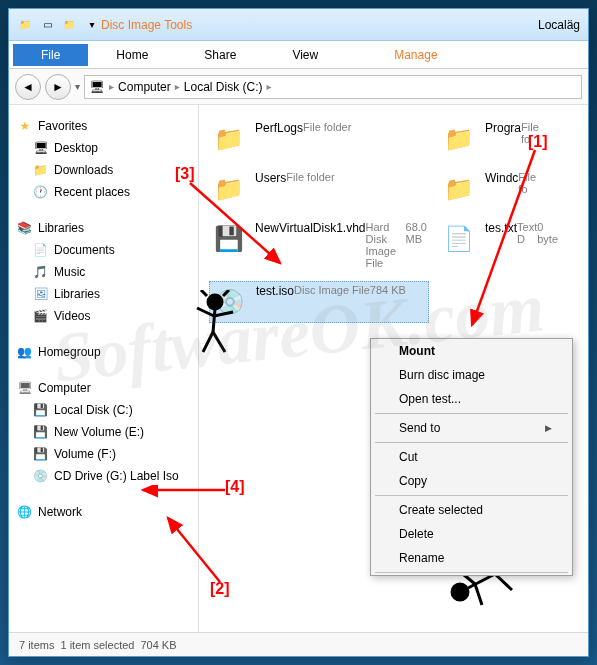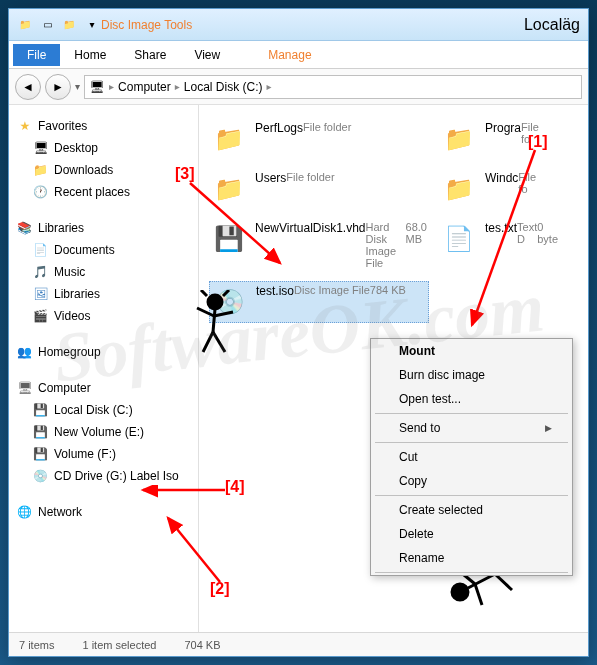--- a/index.html
+++ b/index.html
@@ -2,23 +2,23 @@
 <html><head>
 <meta charset="utf-8">
 <style>
 * { margin: 0; padding: 0; box-sizing: border-box; font-family: "Segoe UI", Tahoma, sans-serif; }
 body { width: 597px; height: 665px; background: linear-gradient(to bottom, #0a3a5a, #1a5a8a); position: relative; overflow: hidden; }
 .window { position: absolute; top: 8px; left: 8px; right: 8px; bottom: 8px; background: #fff; border: 1px solid #5a9acc; box-shadow: 0 4px 20px rgba(0,0,0,0.3); display: flex; flex-direction: column; }
 .titlebar { height: 32px; background: linear-gradient(to bottom, #e0f0ff, #c8e4f8); display: flex; align-items: center; padding: 0 8px; border-bottom: 1px solid #a0c8e8; }
 .titlebar-icons { display: flex; gap: 4px; align-items: center; }
 .qat-icon { width: 18px; height: 18px; display: flex; align-items: center; justify-content: center; font-size: 10px; }
 .titlebar-center { flex: 1; text-align: left; color: #f08030; font-size: 12px; }
-.titlebar-right { font-size: 16px; color: #000; }
+.titlebar-right { font-size: 12px; color: #000; }
 .ribbon-tabs { height: 28px; display: flex; align-items: center; background: #fff; border-bottom: 1px solid #d0d0d0; padding-left: 4px; }
-.ribbon-tab { padding: 4px 14px; font-size: 12px; cursor: pointer; }
+.ribbon-tab { padding: 4px 28px; font-size: 12px; cursor: pointer; }
 .ribbon-tab.file { background: #2c7cd4; color: #fff; border-radius: 0; }
 .nav-row { height: 36px; display: flex; align-items: center; padding: 0 6px; background: #fafafa; border-bottom: 1px solid #e0e0e0; gap: 4px; }
 .nav-btn { width: 26px; height: 26px; border: 1px solid #b0b0b0; border-radius: 50%; display: flex; align-items: center; justify-content: center; background: linear-gradient(#fff,#e8e8e8); cursor: pointer; font-size: 12px; }
 .breadcrumb { flex: 1; display: flex; align-items: center; border: 1px solid #c0c0c0; height: 24px; padding: 0 4px; background: #fff; font-size: 12px; gap: 4px; }
 .bc-sep { color: #888; font-size: 10px; }
 .content-area { flex: 1; display: flex; overflow: hidden; }
 .sidebar { width: 190px; background: #fff; border-right: 1px solid #e0e0e0; padding: 10px 4px; overflow-y: auto; font-size: 12px; }
 .sb-group { margin-bottom: 14px; }
 .sb-header { display: flex; align-items: center; gap: 5px; padding: 3px 4px; cursor: pointer; }
 .sb-item { display: flex; align-items: center; gap: 5px; padding: 3px 4px 3px 20px; cursor: pointer; }
@@ -33,21 +33,21 @@
 .file-entry.selected { background: #cce4f7; border: 1px dotted #6aa0d8; }
 .file-entry.col2 { width: 110px; }
 .big-icon { width: 36px; height: 36px; display: flex; align-items: center; justify-content: center; font-size: 24px; flex-shrink: 0; }
 .folder-icon { color: #f5c060; }
 .disk-image { color: #909090; }
 .cd-icon { color: #b0b0b0; }
 .txt-icon { color: #888; }
 .file-meta { display: flex; flex-direction: row; font-size: 12px; }
 .file-name { color: #000; }
 .file-sub { color: #808080; font-size: 11px; }
-.statusbar { height: 24px; border-top: 1px solid #d8d8d8; display: flex; align-items: center; padding: 0 10px; font-size: 11px; color: #555; gap: 28px; background: #f8f8f8; }
+.statusbar { height: 24px; border-top: 1px solid #d8d8d8; display: flex; align-items: center; padding: 0 10px; font-size: 11px; color: #555; gap: 6px; background: #f8f8f8; }
 .context-menu { position: absolute; top: 338px; left: 370px; width: 203px; background: #f4f4f4; border: 1px solid #a0a0a0; box-shadow: 2px 2px 8px rgba(0,0,0,0.25); font-size: 12px; z-index: 100; }
 .cm-item { padding: 5px 20px 5px 28px; cursor: pointer; display: flex; justify-content: space-between; align-items: center; }
 .cm-item.bold { font-weight: bold; }
 .cm-sep { height: 1px; background: #c0c0c0; margin: 2px 4px; }
 .cm-arrow { font-size: 9px; color: #555; }
 .annotation { position: absolute; color: #ff0000; font-weight: bold; font-size: 16px; z-index: 50; pointer-events: none; }
 .arrow { position: absolute; z-index: 49; pointer-events: none; }
 .watermark { position: absolute; top: 50%; left: 50%; transform: translate(-50%,-50%) rotate(-6deg); font-size: 70px; color: rgba(120,120,120,0.12); font-weight: bold; font-style: italic; white-space: nowrap; z-index: 200; pointer-events: none; font-family: Georgia, serif; }
 .stick { position: absolute; z-index: 60; pointer-events: none; }
 </style>

